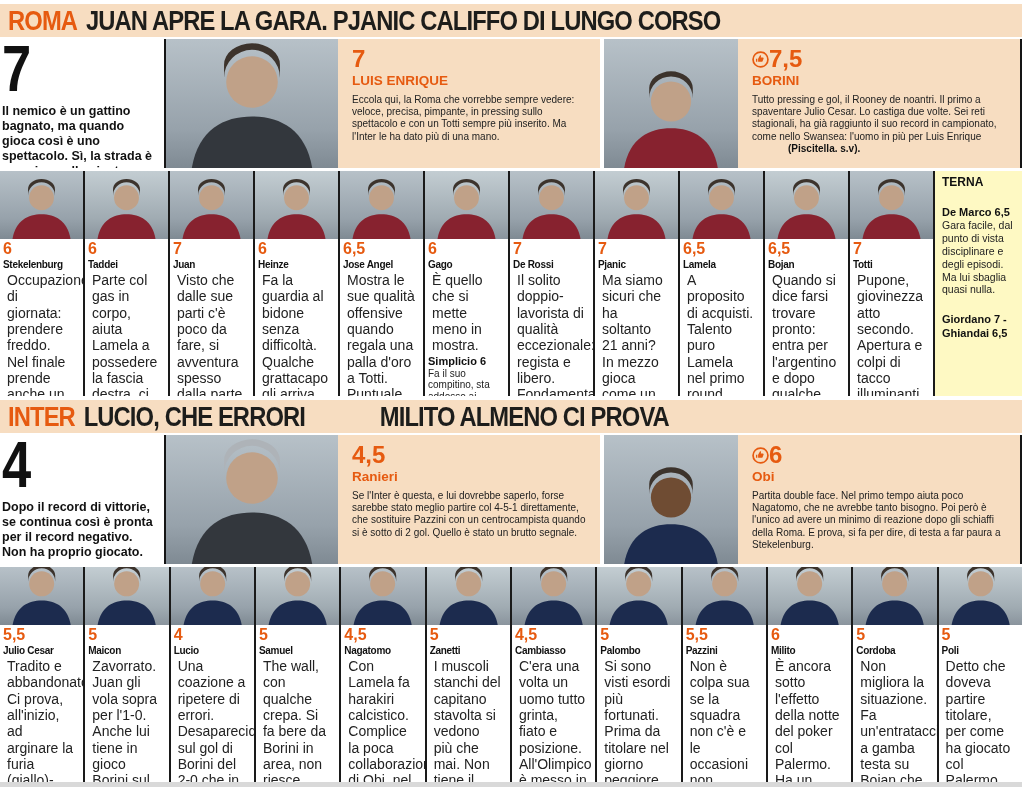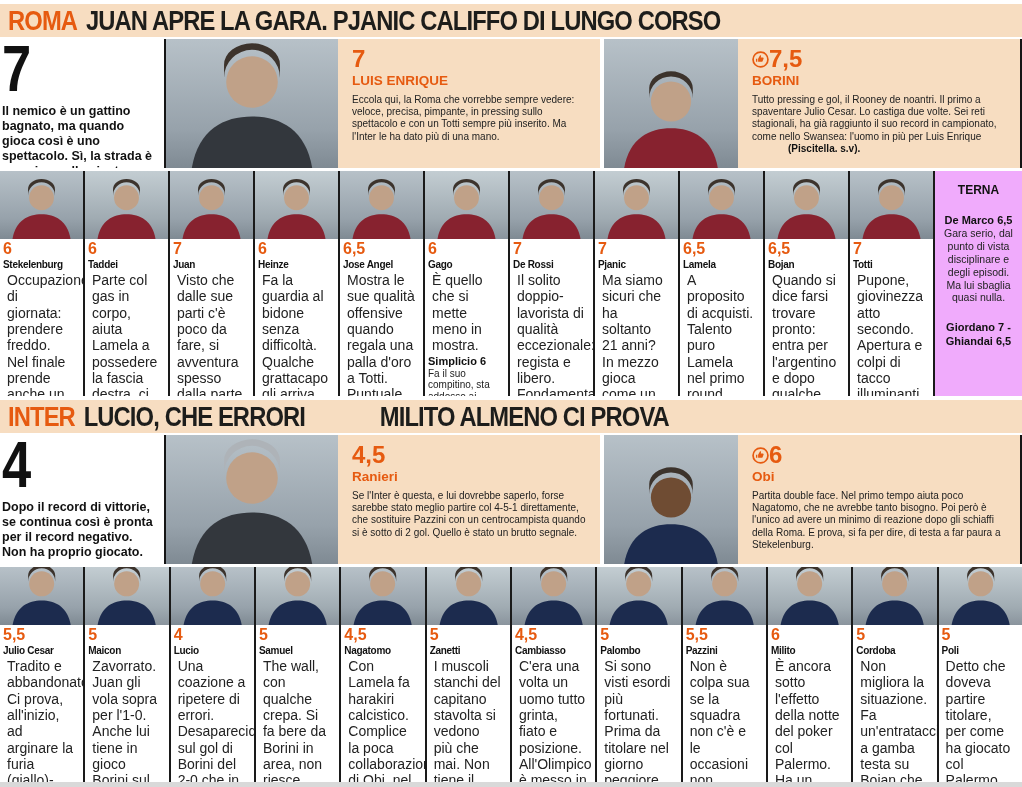--- a/index.html
+++ b/index.html
@@ -49,21 +49,21 @@
   .cell-sub{margin:0;font-size:10px;line-height:1.17;color:#222;}
   .cell-sub b{font-size:11px;color:#111;display:block;margin-top:1px;}
   
   .sec-roma .jersey{fill:#87222f;}
   .sec-inter .jersey{fill:#1c2b4e;}
   .coach-photo .jersey{fill:#33373d;}
   .skin{fill:#c0a188;}
   .dark .skin{fill:#6f4c33;}
   .hair{fill:#3c332c;}
   
-  .terna{width:87px;box-sizing:border-box;background:#f0abfc;padding:12px 7px;overflow:hidden;text-align:center;}
+  .terna{width:87px;box-sizing:border-box;background:#fef9c3;padding:4px 7px;overflow:hidden;}
   .terna-title{font-size:12px;font-weight:700;color:#111;}
   .terna-text{margin:8px 0 0;font-size:10.5px;line-height:1.22;color:#222;}
   .terna-text b{display:block;font-size:11px;color:#111;margin-top:17px;}
   .bottom-strip{position:absolute;left:0;bottom:0;width:100%;height:5px;background:#d9d9d9;}
 </style>
 </head>
 <body>
 
 <div class="page">
 
@@ -271,21 +271,21 @@
     <div class="cell-body">
       <div class="cell-rating">7</div>
       <div class="cell-name">Totti</div>
       <p class="cell-text">Pupone, giovinezza atto secondo. Apertura e colpi di tacco illuminanti, mai gratuiti. Intesa con Lamela e Pjanic che sale, sale. Peccato l'occasione mancata.</p>
       <p class="cell-sub"><b class="cell-subname"></b><span class="cell-subtext"></span></p>
     </div>
   </div>
       </div>
     <aside class="terna">
       <div class="terna-title">TERNA</div>
-      <p class="terna-text"><b>De Marco 6,5</b><span>Gara serio, dal punto di vista disciplinare e degli episodi. Ma lui sbaglia quasi nulla.</span><b>Giordano 7 - Ghiandai 6,5</b></p>
+      <p class="terna-text"><b>De Marco 6,5</b><span>Gara facile, dal punto di vista disciplinare e degli episodi. Ma lui sbaglia quasi nulla.</span><b>Giordano 7 - Ghiandai 6,5</b></p>
     </aside>
   </div>
 
   <div class="band sec-inter">
     <span class="band-inner"><span class="band-team">INTER</span><span>LUCIO, CHE ERRORI</span><span class="band-part2">MILITO ALMENO CI PROVA</span></span>
   </div>
 
   <div class="top-row sec-inter">
     <div class="summary">
       <div class="big-rating">4</div>

